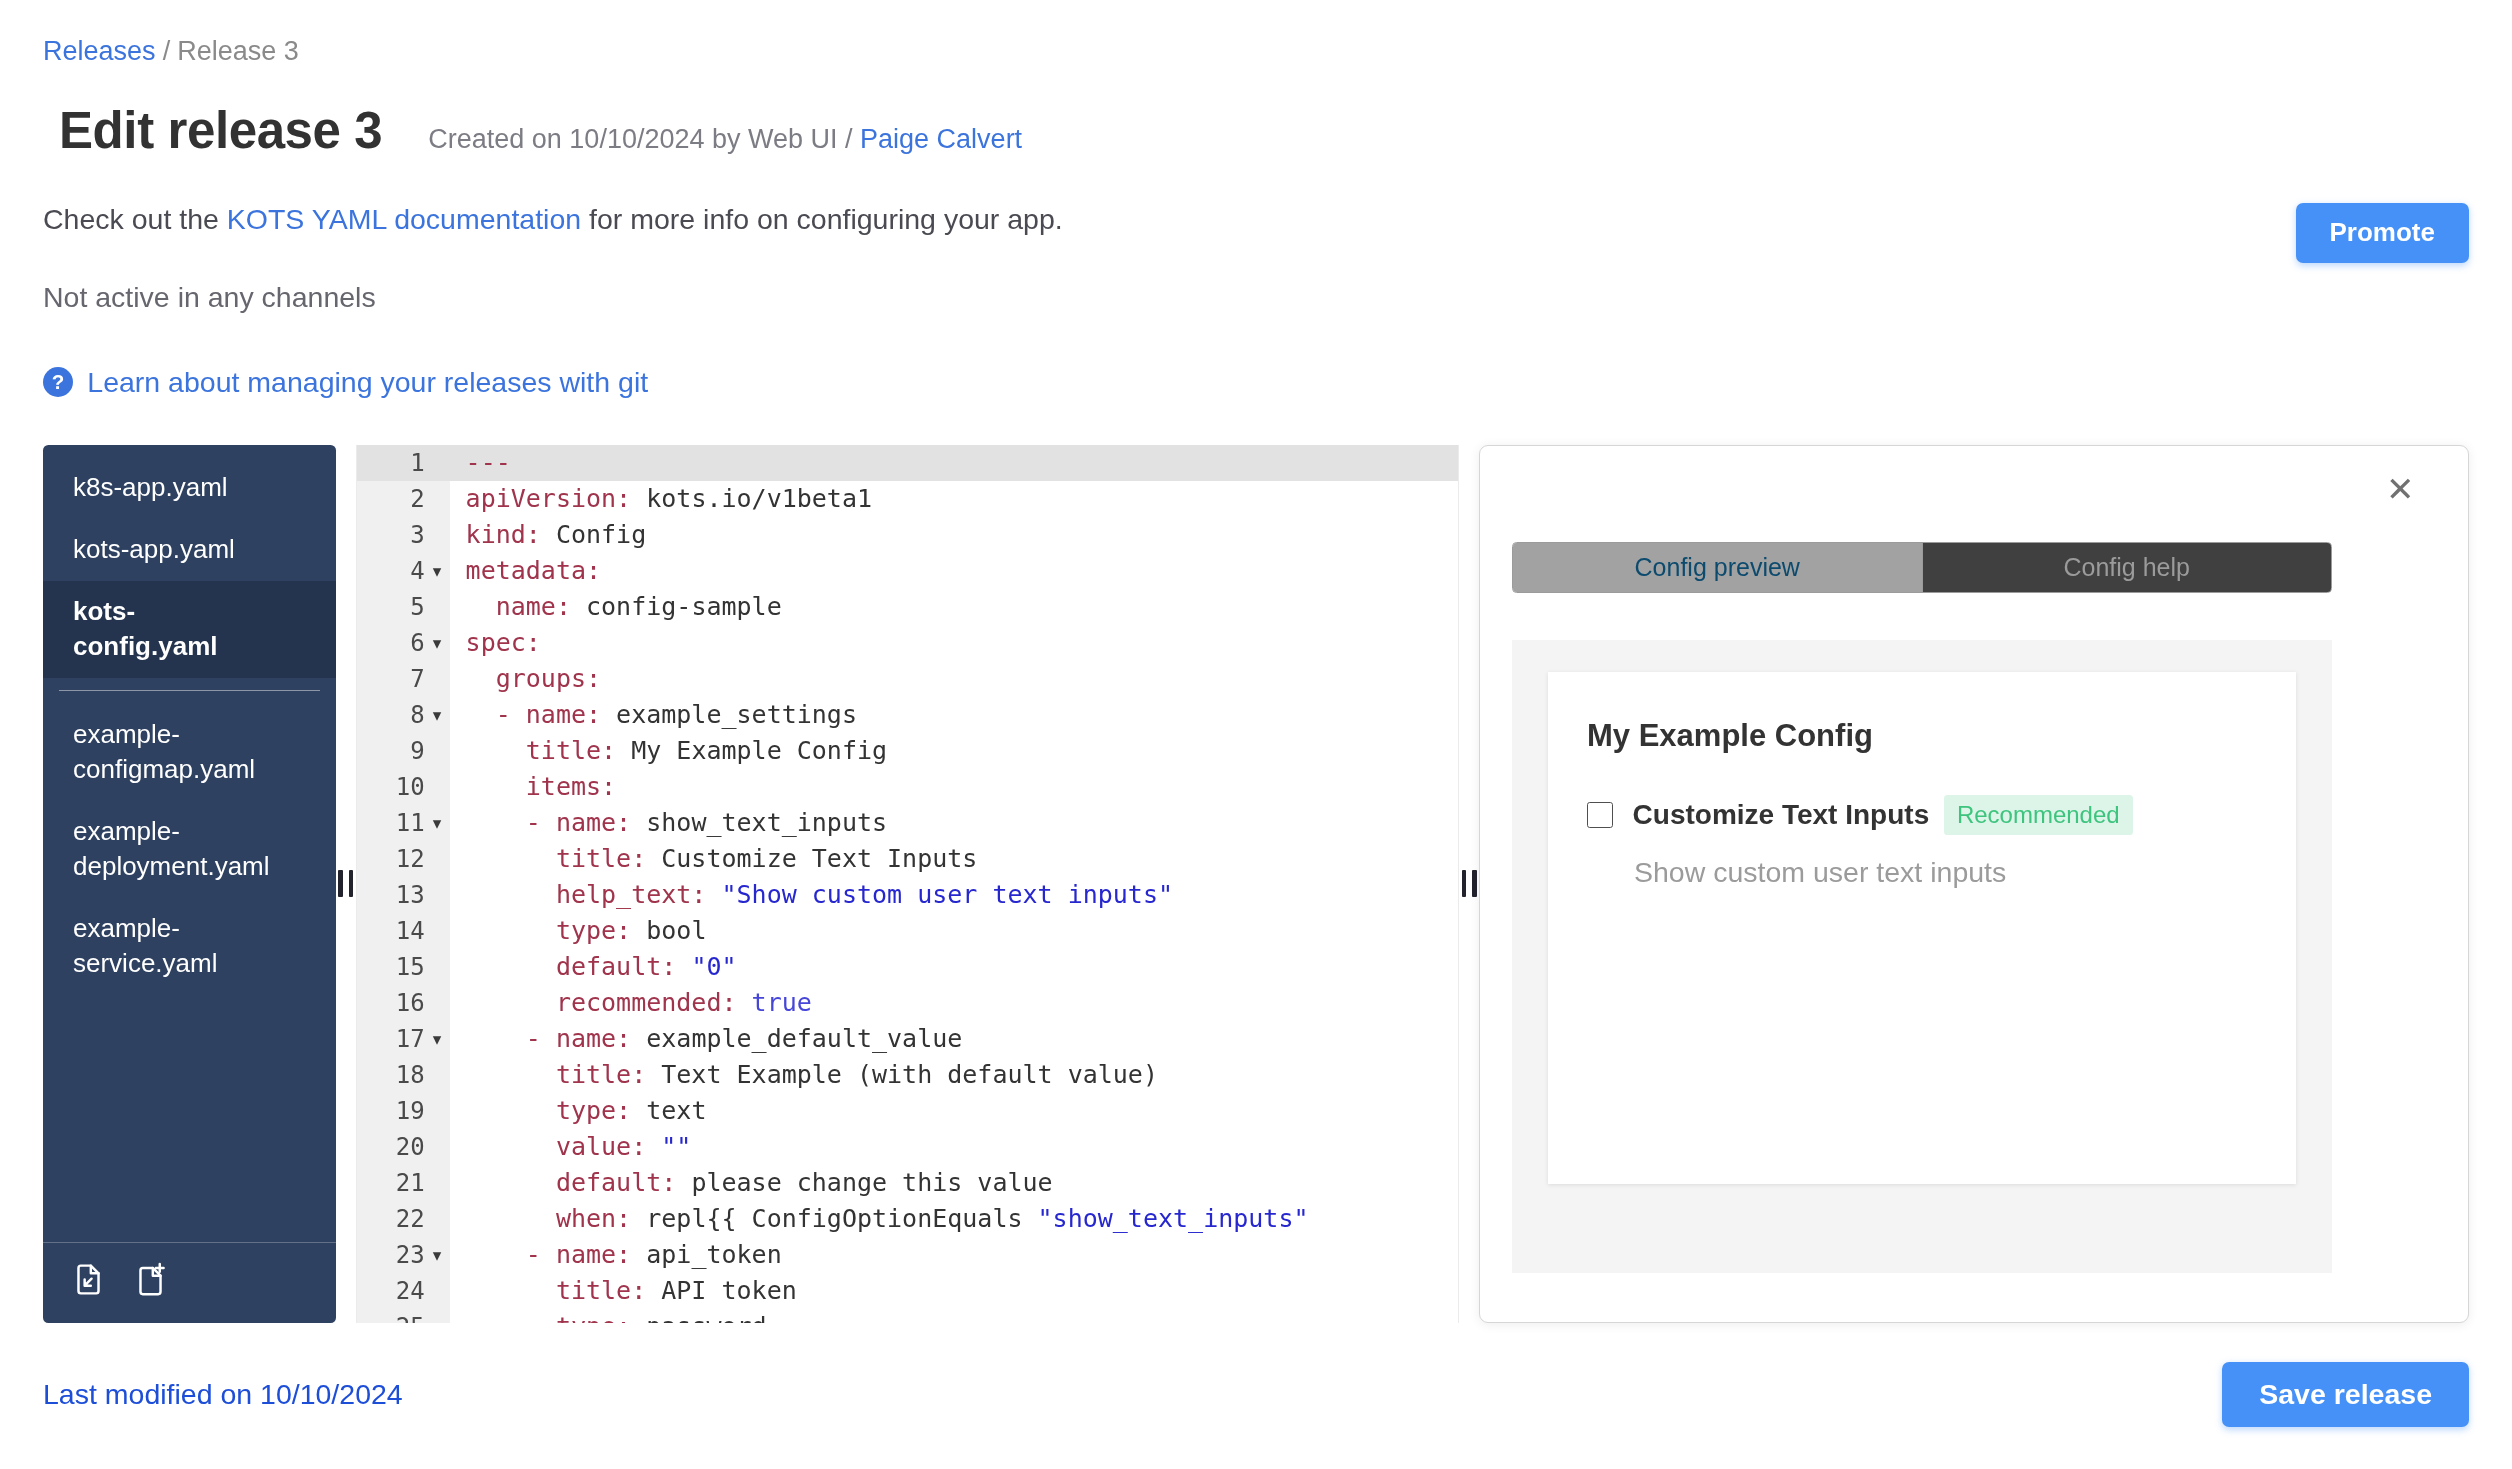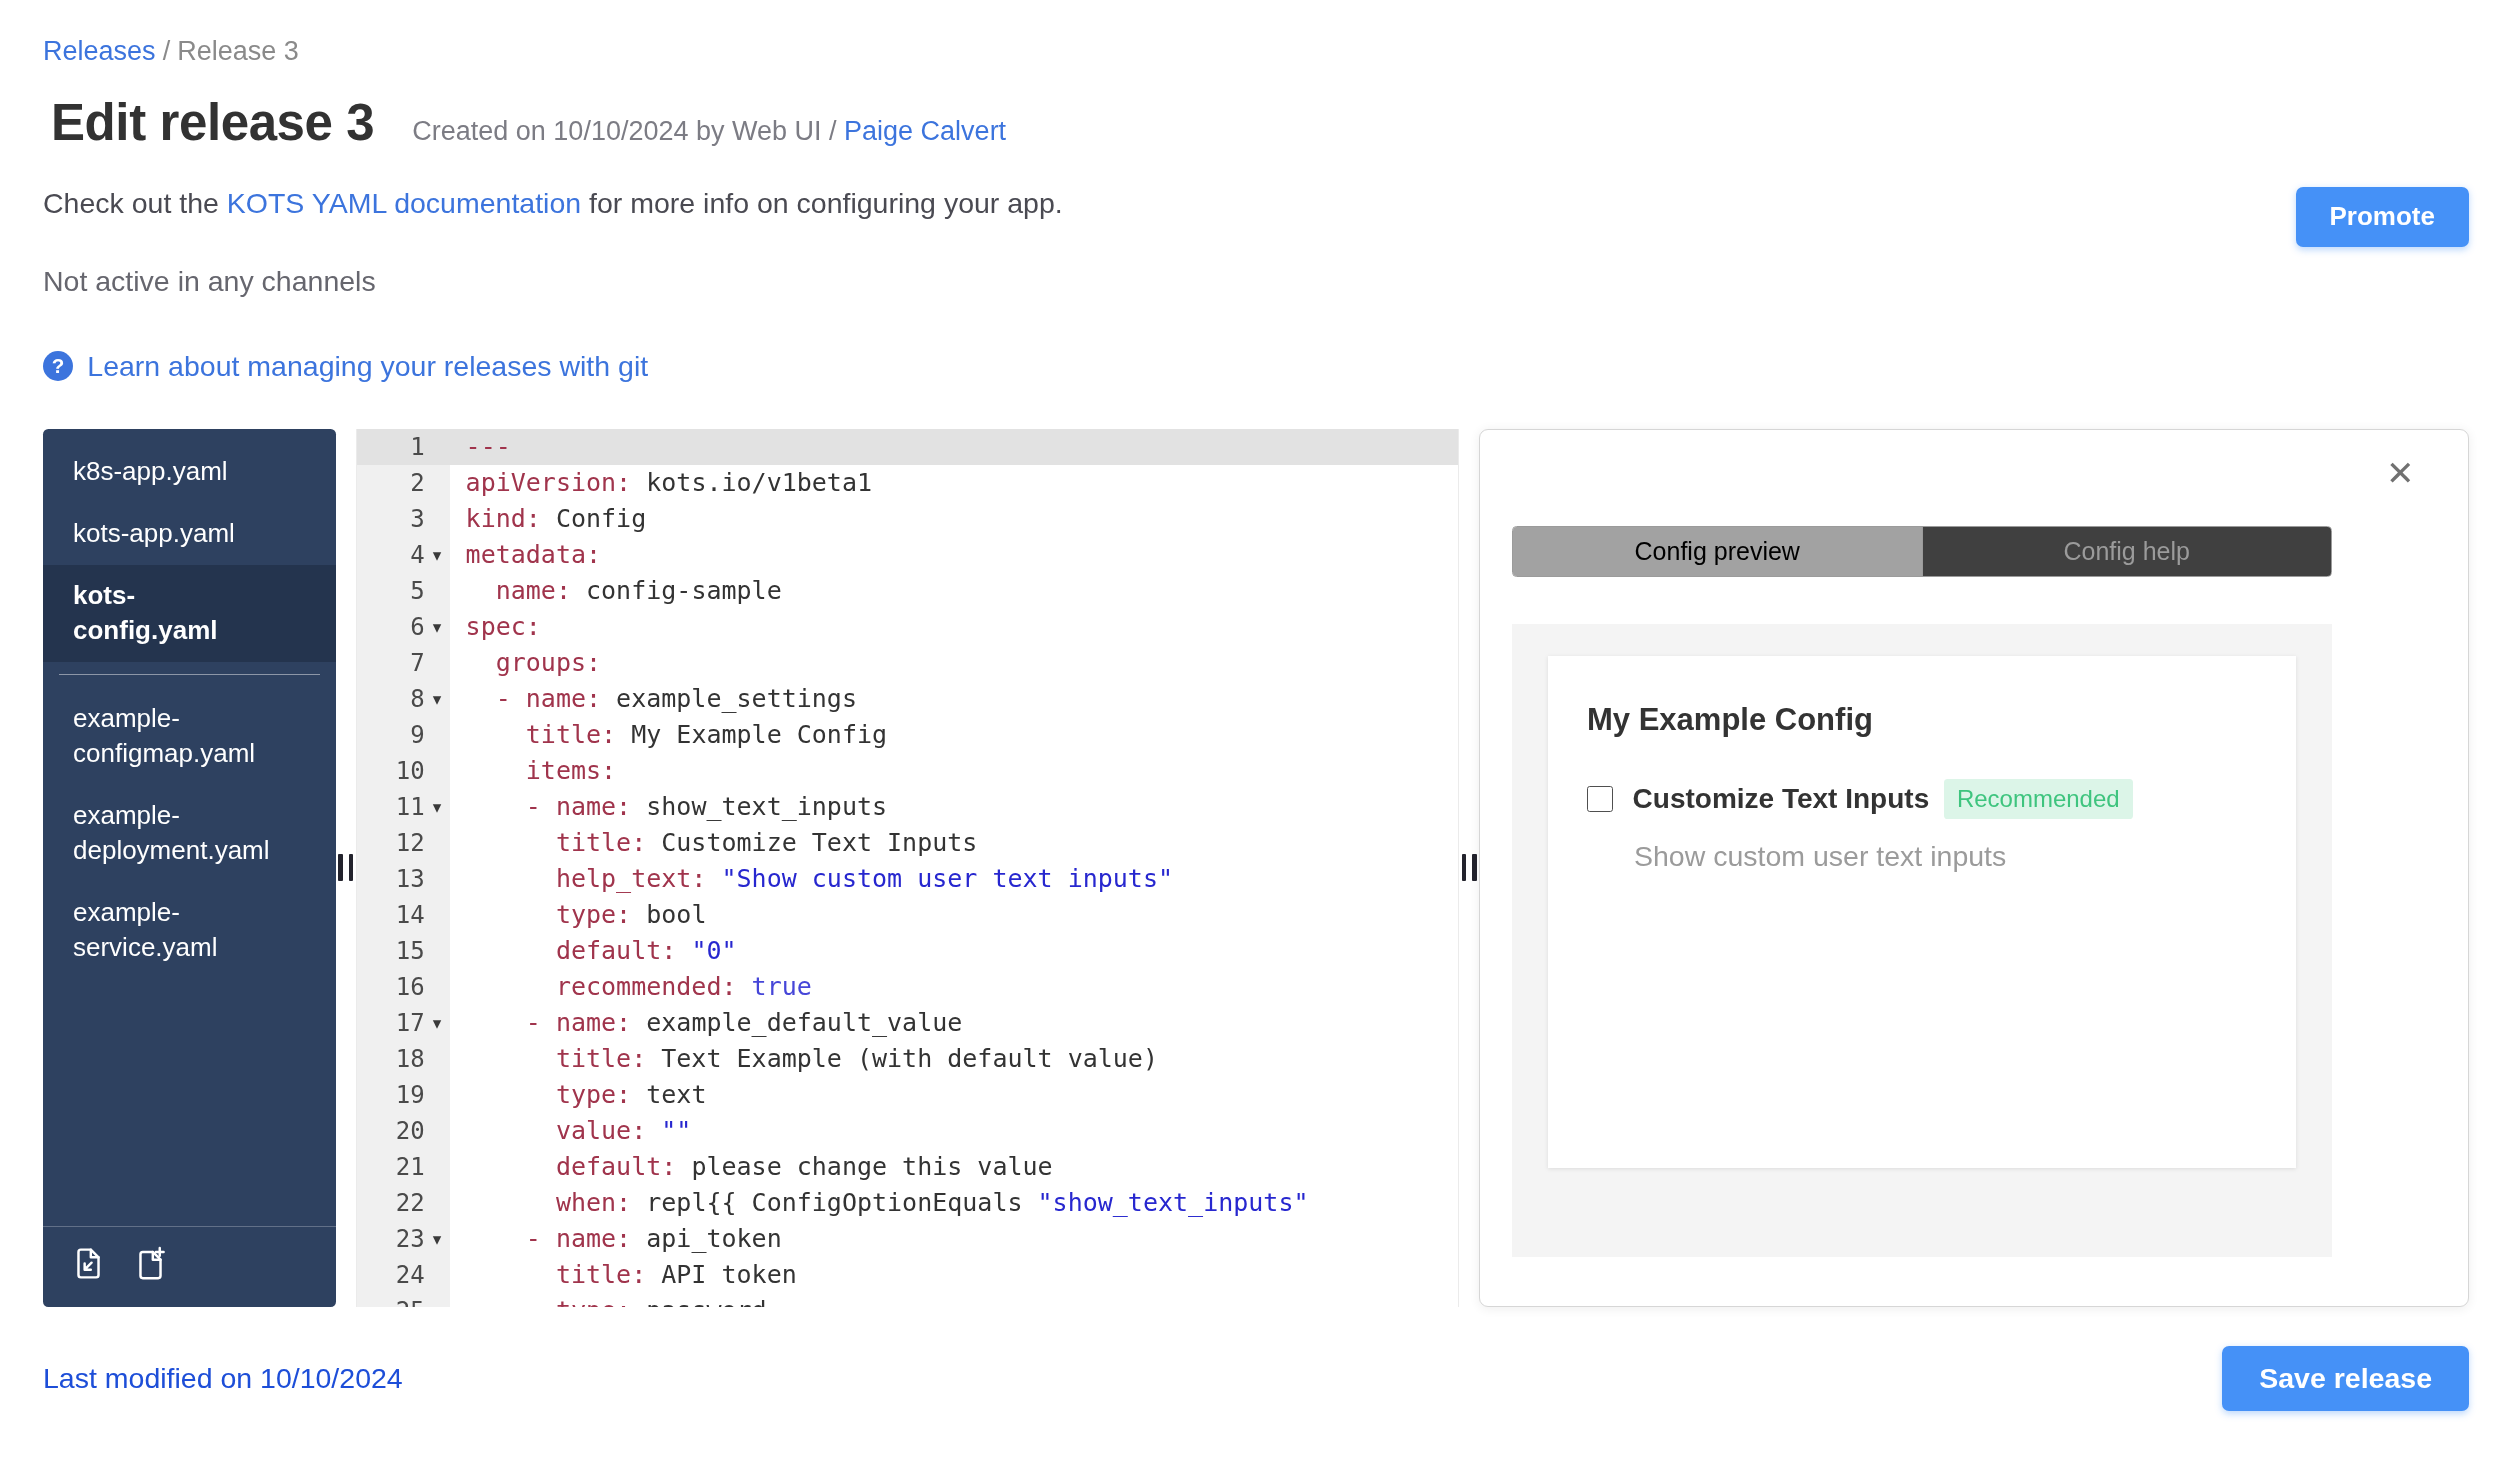--- a/index.html
+++ b/index.html
@@ -14,21 +14,21 @@
   a { text-decoration: none; cursor: pointer; }
   .link { color: #3c74dd; }
 
   
   .breadcrumb { font-size: 27px; margin-bottom: 18px; }
   .breadcrumb .sep, .breadcrumb .current { color: #8a8a8a; }
   .breadcrumb .sep { margin: 0 7.1px; }
 
   
   .title-row { display: flex; align-items: baseline; gap: 30px; margin-bottom: 27px; }
-  .title-row h1 { margin: 8px; font-size: 51px; font-weight: 700; color: #323232; letter-spacing: -0.4px; text-align: center; }
+  .title-row h1 { margin: 16px; font-size: 51px; font-weight: 700; color: #323232; letter-spacing: -0.4px; text-align: center; }
   .created { font-size: 27px; color: #7c7c84; }
   .created a { color: #3c74dd; }
 
   
   .info-row { display: flex; justify-content: space-between; align-items: flex-start; margin-bottom: 18px; }
   .info-row p { margin: 0; font-size: 28.5px; color: #4a4a52; }
   .btn-primary {
     background: #4591f7; color: #fff; border: none; border-radius: 7.1px;
     font-size: 26px; font-weight: 700; padding: 14.3px 34px; cursor: pointer;
     box-shadow: 0 2.7px 7.1px rgba(69,145,247,0.35);
@@ -104,21 +104,21 @@
   }
   .close-btn {
     position: absolute; top: 23px; right: 50px;
     background: none; border: none; font-size: 34px; color: #717171;
     line-height: 1; cursor: pointer; padding: 3.6px;
     font-family: "Liberation Sans", sans-serif;
   }
   .panel-content { margin: 96px 0 0 32px; width: 820px; }
   .tabs { display: flex; height: 51px; border: 0.9px solid #9b9b9b; border-radius: 4.5px; overflow: hidden; margin-bottom: 47px; }
   .tab { flex: 1; display: flex; align-items: center; justify-content: center; font-size: 25px; cursor: pointer; }
-  .tab.active { background: #a2a2a2; color: #000000; }
+  .tab.active { background: #a2a2a2; color: #0c4a6e; }
   .tab.inactive { background: #404040; color: #9b9b9b; border-left: 0.9px solid #9b9b9b; }
   .preview-gray { background: #f4f4f4; height: 633px; padding: 32px 36px 89px; }
   .preview-card {
     background: #fff; height: 100%; box-shadow: 0 0.9px 4.5px rgba(0,0,0,0.10);
     padding: 46px 39px 0;
   }
   .preview-card h3 { margin: 0 0 41px; font-size: 31px; font-weight: 700; color: #333; }
   .config-item-row { display: flex; align-items: center; }
   .checkbox {
     width: 26px; height: 26px; border: 1.8px solid #4f4f4f; border-radius: 2.7px;

